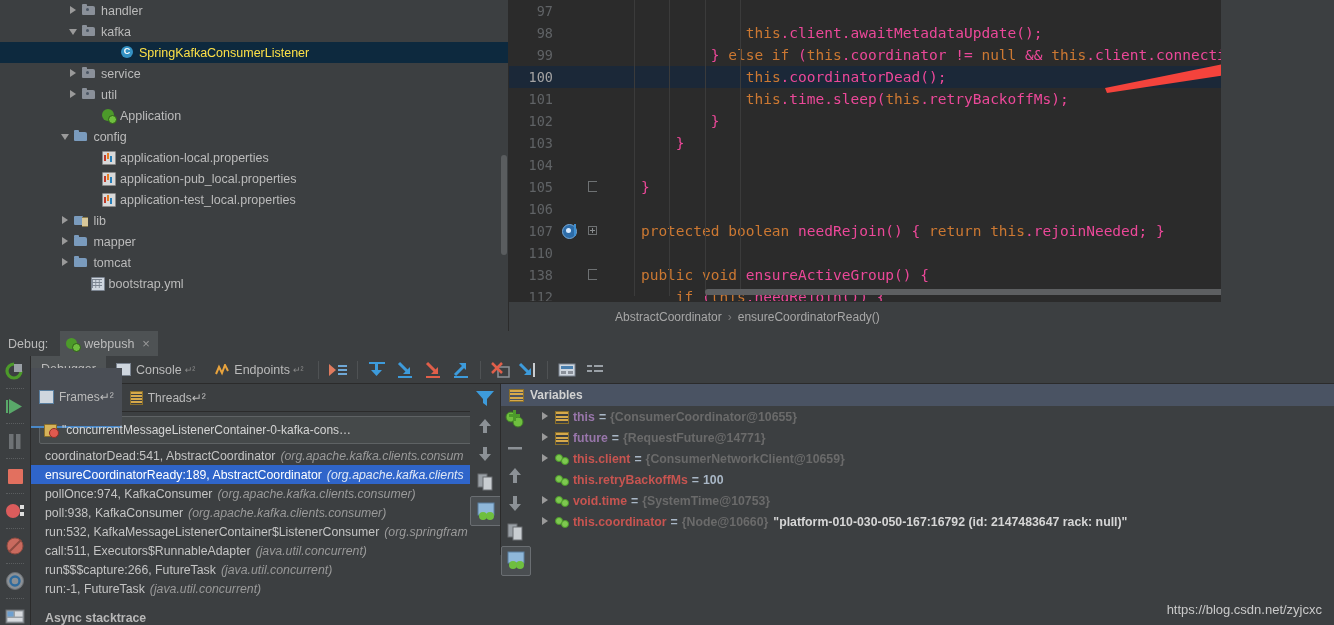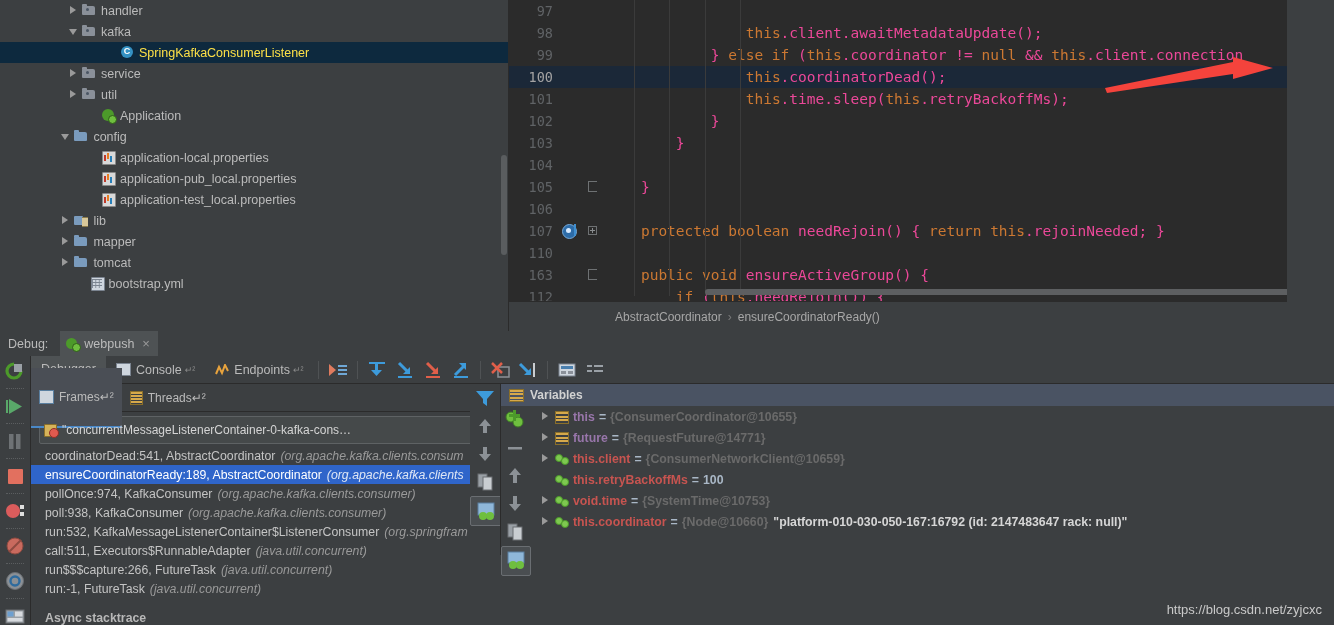--- a/index.html
+++ b/index.html
@@ -46,21 +46,21 @@
   
   .fico.yml:before{content:"";position:absolute;left:1px;top:0px;width:12px;height:12px;background:#cfd6de;border:1px solid #7b8490;border-radius:1px;}
   .fico.yml:after{content:"";position:absolute;left:2px;top:2px;width:10px;height:9px;
      background:
        linear-gradient(to bottom,#7b8490 0,#7b8490 1px,transparent 1px) 0 0/100% 3px repeat-y,
        linear-gradient(to right,#7b8490 0,#7b8490 1px,transparent 1px) 0 0/3.4px 100% repeat-x;}
   #tree-scroll{position:absolute;right:2px;top:155px;width:6px;height:100px;background:#5a5d5f;border-radius:3px;}
   #tree-vdiv{position:absolute;right:0;top:0;width:1px;height:331px;background:#2b2b2b;}
 
   
-  #editor{position:relative;width:778px;height:331px;background:#2b2b2b;font-family:"DejaVu Sans Mono","Liberation Mono",monospace;overflow:hidden;}
+  #editor{position:relative;width:712px;height:331px;background:#2b2b2b;font-family:"DejaVu Sans Mono","Liberation Mono",monospace;overflow:hidden;}
   .cline{height:22px;display:flex;align-items:center;white-space:pre;font-size:14.5px;}
   .cline.hl{background:#1b2838;}
   .gut{width:44px;text-align:right;padding-right:7px;color:#606366;font-size:13.5px;flex:none;}
   .cline.hl .gut{color:#a4a3a3;}
   .mark{width:22px;flex:none;position:relative;height:22px;}
   .fold{width:22px;flex:none;position:relative;height:22px;}
   .fold .fbox{position:absolute;left:6px;top:6px;width:9px;height:9px;border:1px solid #6e7173;box-sizing:border-box;}
   .fold .fbox:before{content:"";position:absolute;left:1px;top:3px;width:5px;height:1px;background:#8a8d8f;}
   .fold .fbox.plus:after{content:"";position:absolute;left:3px;top:1px;width:1px;height:5px;background:#8a8d8f;}
   .fold .fcorner{position:absolute;left:6px;top:5px;width:9px;height:11px;border:1px solid #6e7173;border-right:none;box-sizing:border-box;}
@@ -250,21 +250,21 @@
         <div class="cline"><span class="gut">99</span><span class="mark"></span><span class="fold"></span><span class="code"><span class="p">            } </span><span class="k">else if</span><span class="p"> (</span><span class="t">this</span><span class="p">.coordinator != </span><span class="k">null</span><span class="p"> &amp;&amp; </span><span class="t">this</span><span class="p">.client.connection</span></span></div>
         <div class="cline hl"><span class="gut">100</span><span class="mark"></span><span class="fold"></span><span class="code"><span class="p">                </span><span class="t">this</span><span class="p">.coordinatorDead();</span></span></div>
         <div class="cline"><span class="gut">101</span><span class="mark"></span><span class="fold"></span><span class="code"><span class="p">                </span><span class="t">this</span><span class="p">.time.sleep(</span><span class="t">this</span><span class="p">.retryBackoffMs);</span></span></div>
         <div class="cline"><span class="gut">102</span><span class="mark"></span><span class="fold"></span><span class="code"><span class="p">            }</span></span></div>
         <div class="cline"><span class="gut">103</span><span class="mark"></span><span class="fold"></span><span class="code"><span class="p">        }</span></span></div>
         <div class="cline"><span class="gut">104</span><span class="mark"></span><span class="fold"></span><span class="code"></span></div>
         <div class="cline"><span class="gut">105</span><span class="mark"></span><span class="fold"><span class="fcorner"></span></span><span class="code"><span class="p">    }</span></span></div>
         <div class="cline"><span class="gut">106</span><span class="mark"></span><span class="fold"></span><span class="code"></span></div>
         <div class="cline"><span class="gut">107</span><span class="mark"><span class="breakpt"></span><span class="bparrow"></span></span><span class="fold"><span class="fbox plus"></span></span><span class="code"><span class="p">    </span><span class="k">protected boolean</span><span class="p"> needRejoin() { </span><span class="k">return</span><span class="p"> </span><span class="t">this</span><span class="p">.rejoinNeeded; }</span></span></div>
         <div class="cline"><span class="gut">110</span><span class="mark"></span><span class="fold"></span><span class="code"></span></div>
-        <div class="cline"><span class="gut">163</span><span class="mark"></span><span class="fold"><span class="fcorner"></span></span><span class="code"><span class="p">    </span><span class="k">public void</span><span class="p"> ensureActiveGroup() {</span></span></div>
+        <div class="cline"><span class="gut">138</span><span class="mark"></span><span class="fold"><span class="fcorner"></span></span><span class="code"><span class="p">    </span><span class="k">public void</span><span class="p"> ensureActiveGroup() {</span></span></div>
         <div class="cline"><span class="gut">112</span><span class="mark"></span><span class="fold"></span><span class="code"><span class="p">        </span><span class="k">if</span><span class="p"> (</span><span class="t">this</span><span class="p">.needRejoin()) {</span></span></div>
       </div>
 
     <svg id="arrow-annot" viewBox="0 0 170 36">
       <polygon points="0,31 128,5 128,0 168,11 128,22 128,17 2,36" fill="#f4433c"></polygon>
     </svg>
 
     <div id="ed-hscroll"></div>
 
     <div id="breadcrumb">

